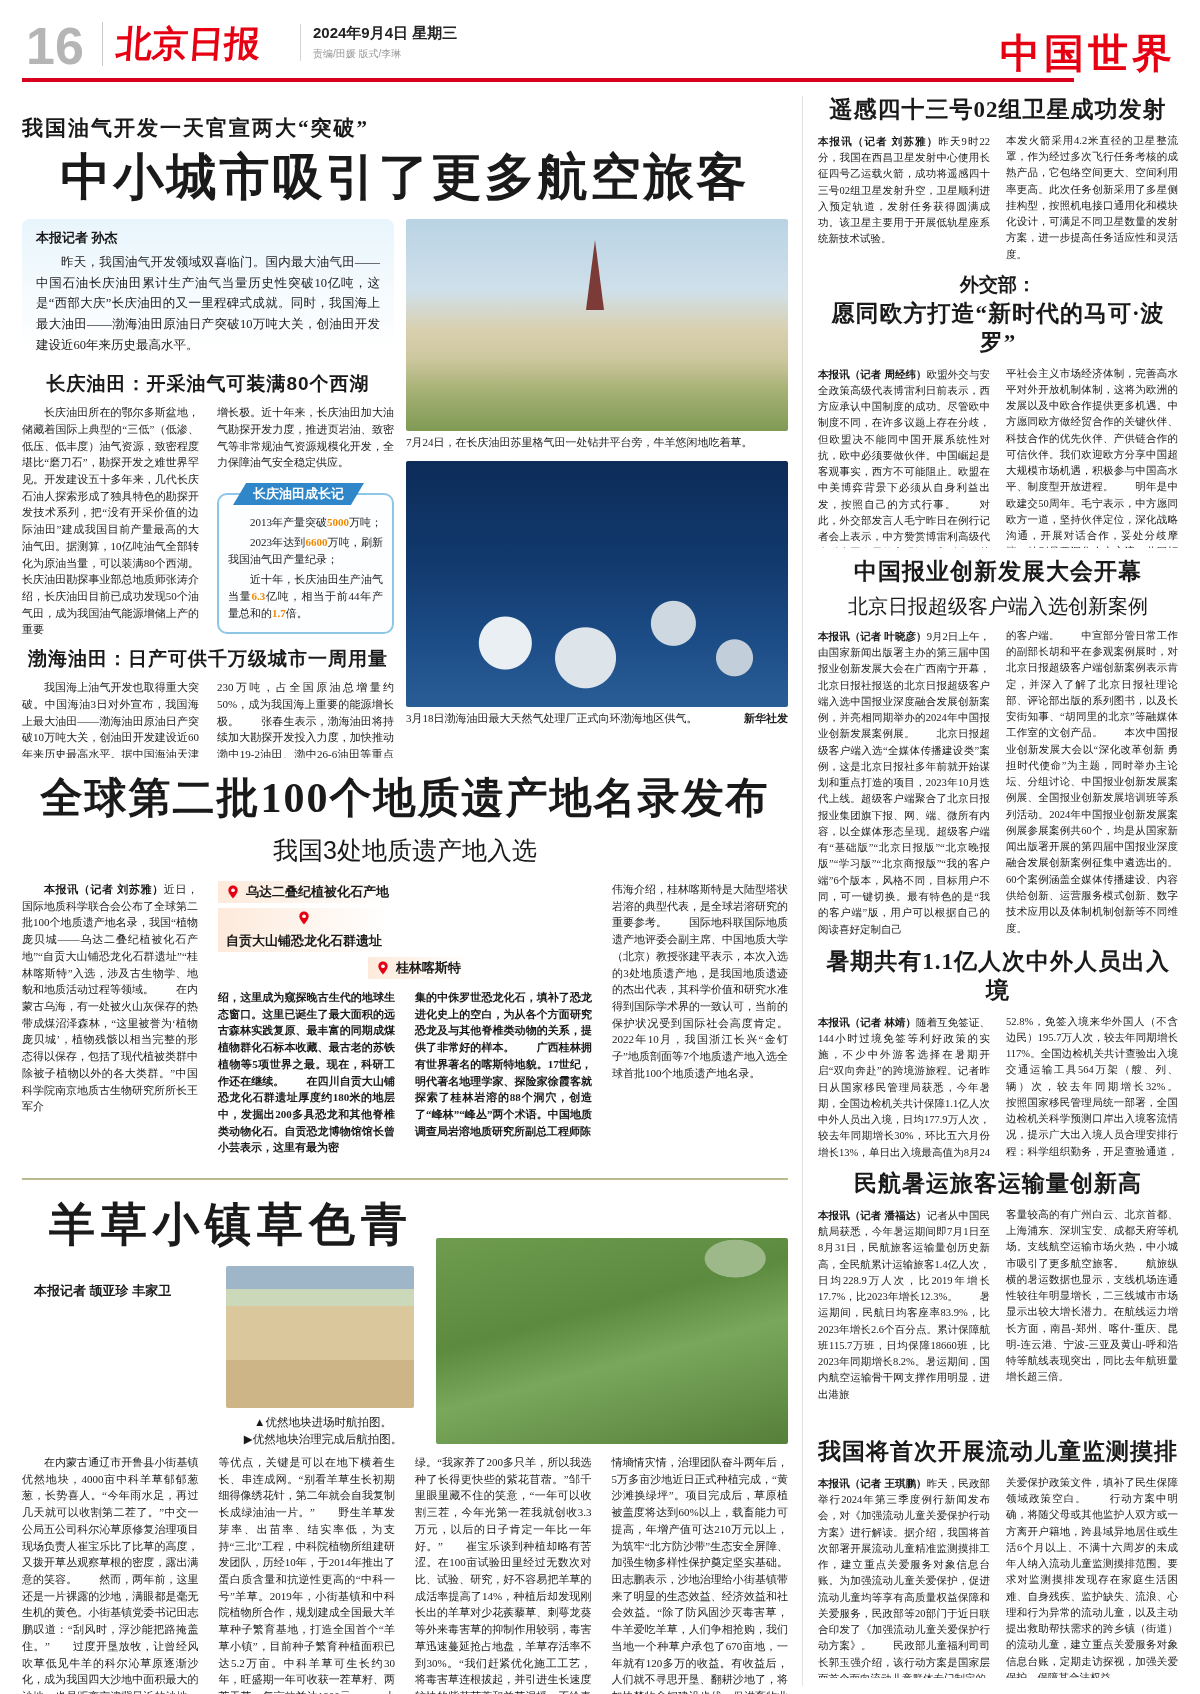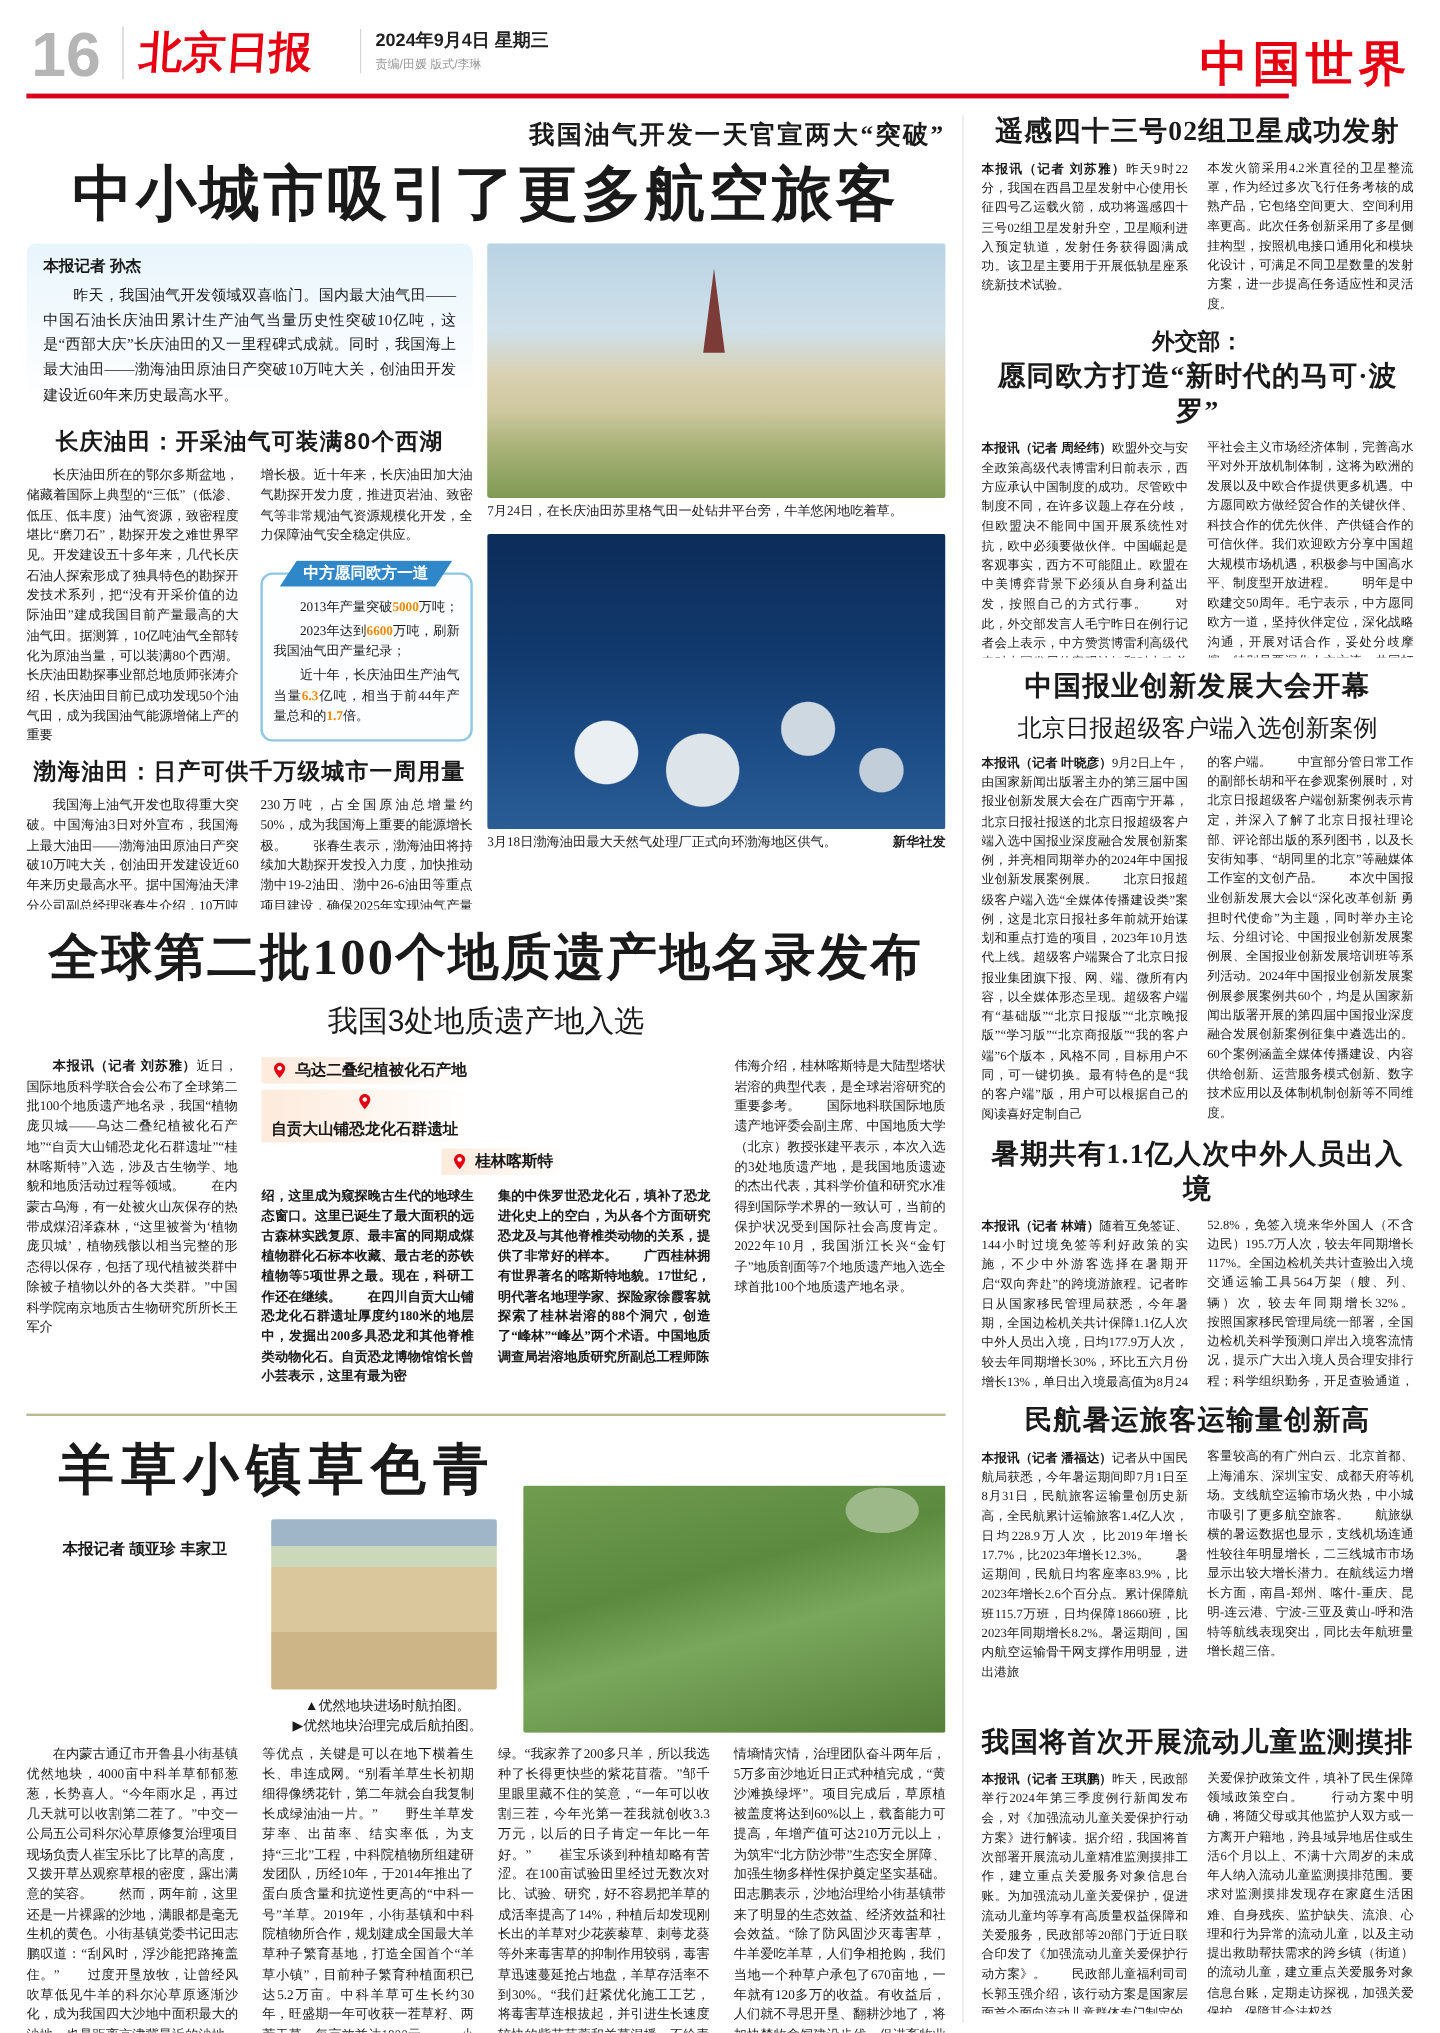--- a/index.html
+++ b/index.html
@@ -20,21 +20,21 @@
   .left-zone{width:766px;flex:0 0 766px;}
   .right-zone{flex:1;border-left:1px solid #e2e2e2;margin-left:14px;padding-left:15px;height:1590px;overflow:hidden;}
   p{margin:0;text-align:justify;}
   .body-txt{font-size:11px;line-height:1.52;}
   .indent{text-indent:2em;}
   .intro{font-family:"Liberation Sans",sans-serif;font-weight:700;}
   .caption{font-size:11px;line-height:1.45;color:#222;margin-top:4px;}
   .credit{font-weight:700;float:right;}
   
   .oil{height:662px;overflow:hidden;}
-  .kicker{text-align:right;font:700 21px "Liberation Serif",serif;letter-spacing:2px;margin:2px 0 8px;}
+  .kicker{text-align:left;font:700 21px "Liberation Serif",serif;letter-spacing:2px;margin:18px 0 8px;}
   .oil h1{margin:0 0 14px;text-align:center;font-family:"Liberation Sans",sans-serif;font-weight:900;
           font-size:50px;letter-spacing:3px;line-height:1.1;}
   .oil-body{display:flex;gap:12px;}
   .oil-text{width:372px;flex:0 0 372px;}
   .oil-photos{flex:1;}
   .leadbox{background:linear-gradient(180deg,#e8f5fc,#ffffff 90%);border-radius:8px;padding:10px 14px 8px;margin-bottom:6px;}
   .byline{font:700 13px "Liberation Sans",sans-serif;margin-bottom:5px;}
   .leadbox p{font-size:12.5px;line-height:1.65;text-indent:2em;}
   .oil h2{margin:8px 0 7px;text-align:center;font:700 19px "Liberation Sans",sans-serif;letter-spacing:1px;}
   .cols2{display:flex;gap:18px;}
@@ -69,21 +69,21 @@
   .pin{display:flex;align-items:center;gap:6px;margin-bottom:5px;padding:2px 8px;
        background:linear-gradient(90deg,#fdeadb,rgba(253,234,219,0));width:max-content;}
   .pin-label{font:700 13px "Liberation Sans",sans-serif;}
   .gmid-cols{display:flex;gap:20px;font-weight:bold;}
   .gmid-cols p{flex:1;min-width:0;}
   
   .grass{border-top:2px solid #b9bb8e;margin-top:10px;height:520px;overflow:hidden;position:relative;}
   .grass-head{position:relative;height:268px;}
   .grass-h{position:absolute;left:14px;top:14px;width:390px;margin:0;text-align:center;
            font:700 46px "Liberation Serif",serif;letter-spacing:6px;}
-  .g-byline{position:absolute;left:30px;top:102px;font:700 13px "Liberation Sans",sans-serif;}
+  .g-byline{position:absolute;left:12px;top:102px;font:700 13px "Liberation Sans",sans-serif;}
   .gphoto-sand{position:absolute;left:204px;top:86px;width:188px;height:142px;border-radius:2px;
     background:linear-gradient(180deg,#9fb6c9 0 16%,#ccd8ba 16% 28%,#dac89c 28% 66%,#cdb587 66% 100%);}
   .gcaptions{position:absolute;left:206px;top:234px;width:190px;}
   .gcaptions p{font-size:11.5px;line-height:1.5;text-align:center;}
   .gphoto-green{position:absolute;right:0;top:58px;width:352px;height:206px;border-radius:2px;
     background:
       radial-gradient(ellipse at 85% 10%, #9db98a 0 30px, rgba(157,185,138,0) 31px),
       linear-gradient(165deg,#6f9c4f 0%,#5c8a3f 38%,#79a85c 58%,#567f39 100%);}
   .grass-cols{display:flex;gap:20px;margin-top:6px;height:244px;overflow:hidden;}
   .grass-cols .gc{flex:1;min-width:0;}
@@ -126,21 +126,21 @@
             <div class="leadbox">
               <div class="byline">本报记者 孙杰</div>
               <p>昨天，我国油气开发领域双喜临门。国内最大油气田——中国石油长庆油田累计生产油气当量历史性突破10亿吨，这是“西部大庆”长庆油田的又一里程碑式成就。同时，我国海上最大油田——渤海油田原油日产突破10万吨大关，创油田开发建设近60年来历史最高水平。</p>
             </div>
             <h2>长庆油田：开采油气可装满80个西湖</h2>
             <div class="cols2">
               <p class="body-txt indent">长庆油田所在的鄂尔多斯盆地，储藏着国际上典型的“三低”（低渗、低压、低丰度）油气资源，致密程度堪比“磨刀石”，勘探开发之难世界罕见。开发建设五十多年来，几代长庆石油人探索形成了独具特色的勘探开发技术系列，把“没有开采价值的边际油田”建成我国目前产量最高的大油气田。据测算，10亿吨油气全部转化为原油当量，可以装满80个西湖。　　长庆油田勘探事业部总地质师张涛介绍，长庆油田目前已成功发现50个油气田，成为我国油气能源增储上产的重要</p>
               <div>
                 <p class="body-txt">增长极。近十年来，长庆油田加大油气勘探开发力度，推进页岩油、致密气等非常规油气资源规模化开发，全力保障油气安全稳定供应。</p>
                 <div class="growth-box">
-                  <div class="gb-title">中方愿同欧方一道</div>
+                  <div class="gb-title">长庆油田成长记</div>
                   <p><span>2013年产量突破</span><span class="hl">5000</span><span>万吨；</span></p>
                   <p><span>2023年达到</span><span class="hl">6600</span><span>万吨，刷新我国油气田产量纪录；</span></p>
                   <p><span>近十年，长庆油田生产油气当量</span><span class="hl">6.3</span><span>亿吨，相当于前44年产量总和的</span><span class="hl">1.7</span><span>倍。</span></p>
                 </div>
               </div>
             </div>
             <h2>渤海油田：日产可供千万级城市一周用量</h2>
             <div class="cols2">
               <p class="body-txt indent">我国海上油气开发也取得重大突破。中国海油3日对外宣布，我国海上最大油田——渤海油田原油日产突破10万吨大关，创油田开发建设近60年来历史最高水平。据中国海油天津分公司副总经理张春生介绍，10万吨原油约占全国原油日产量的六分之一，可供应千万级人口大型城市一周的使用需求。　　渤海油田地处渤海湾盆地，油气资源丰富，但地质构造复杂。面对勘探难题，渤海油田五年内连续勘探发现了渤中19-6、垦利10-2、秦皇岛27-3等6个亿吨级油气田，新增探明地质储量超10亿吨油当量，为我国渤海油气产量稳定增长奠定基础。2023年，渤海油田原油增量近</p>
               <div>

